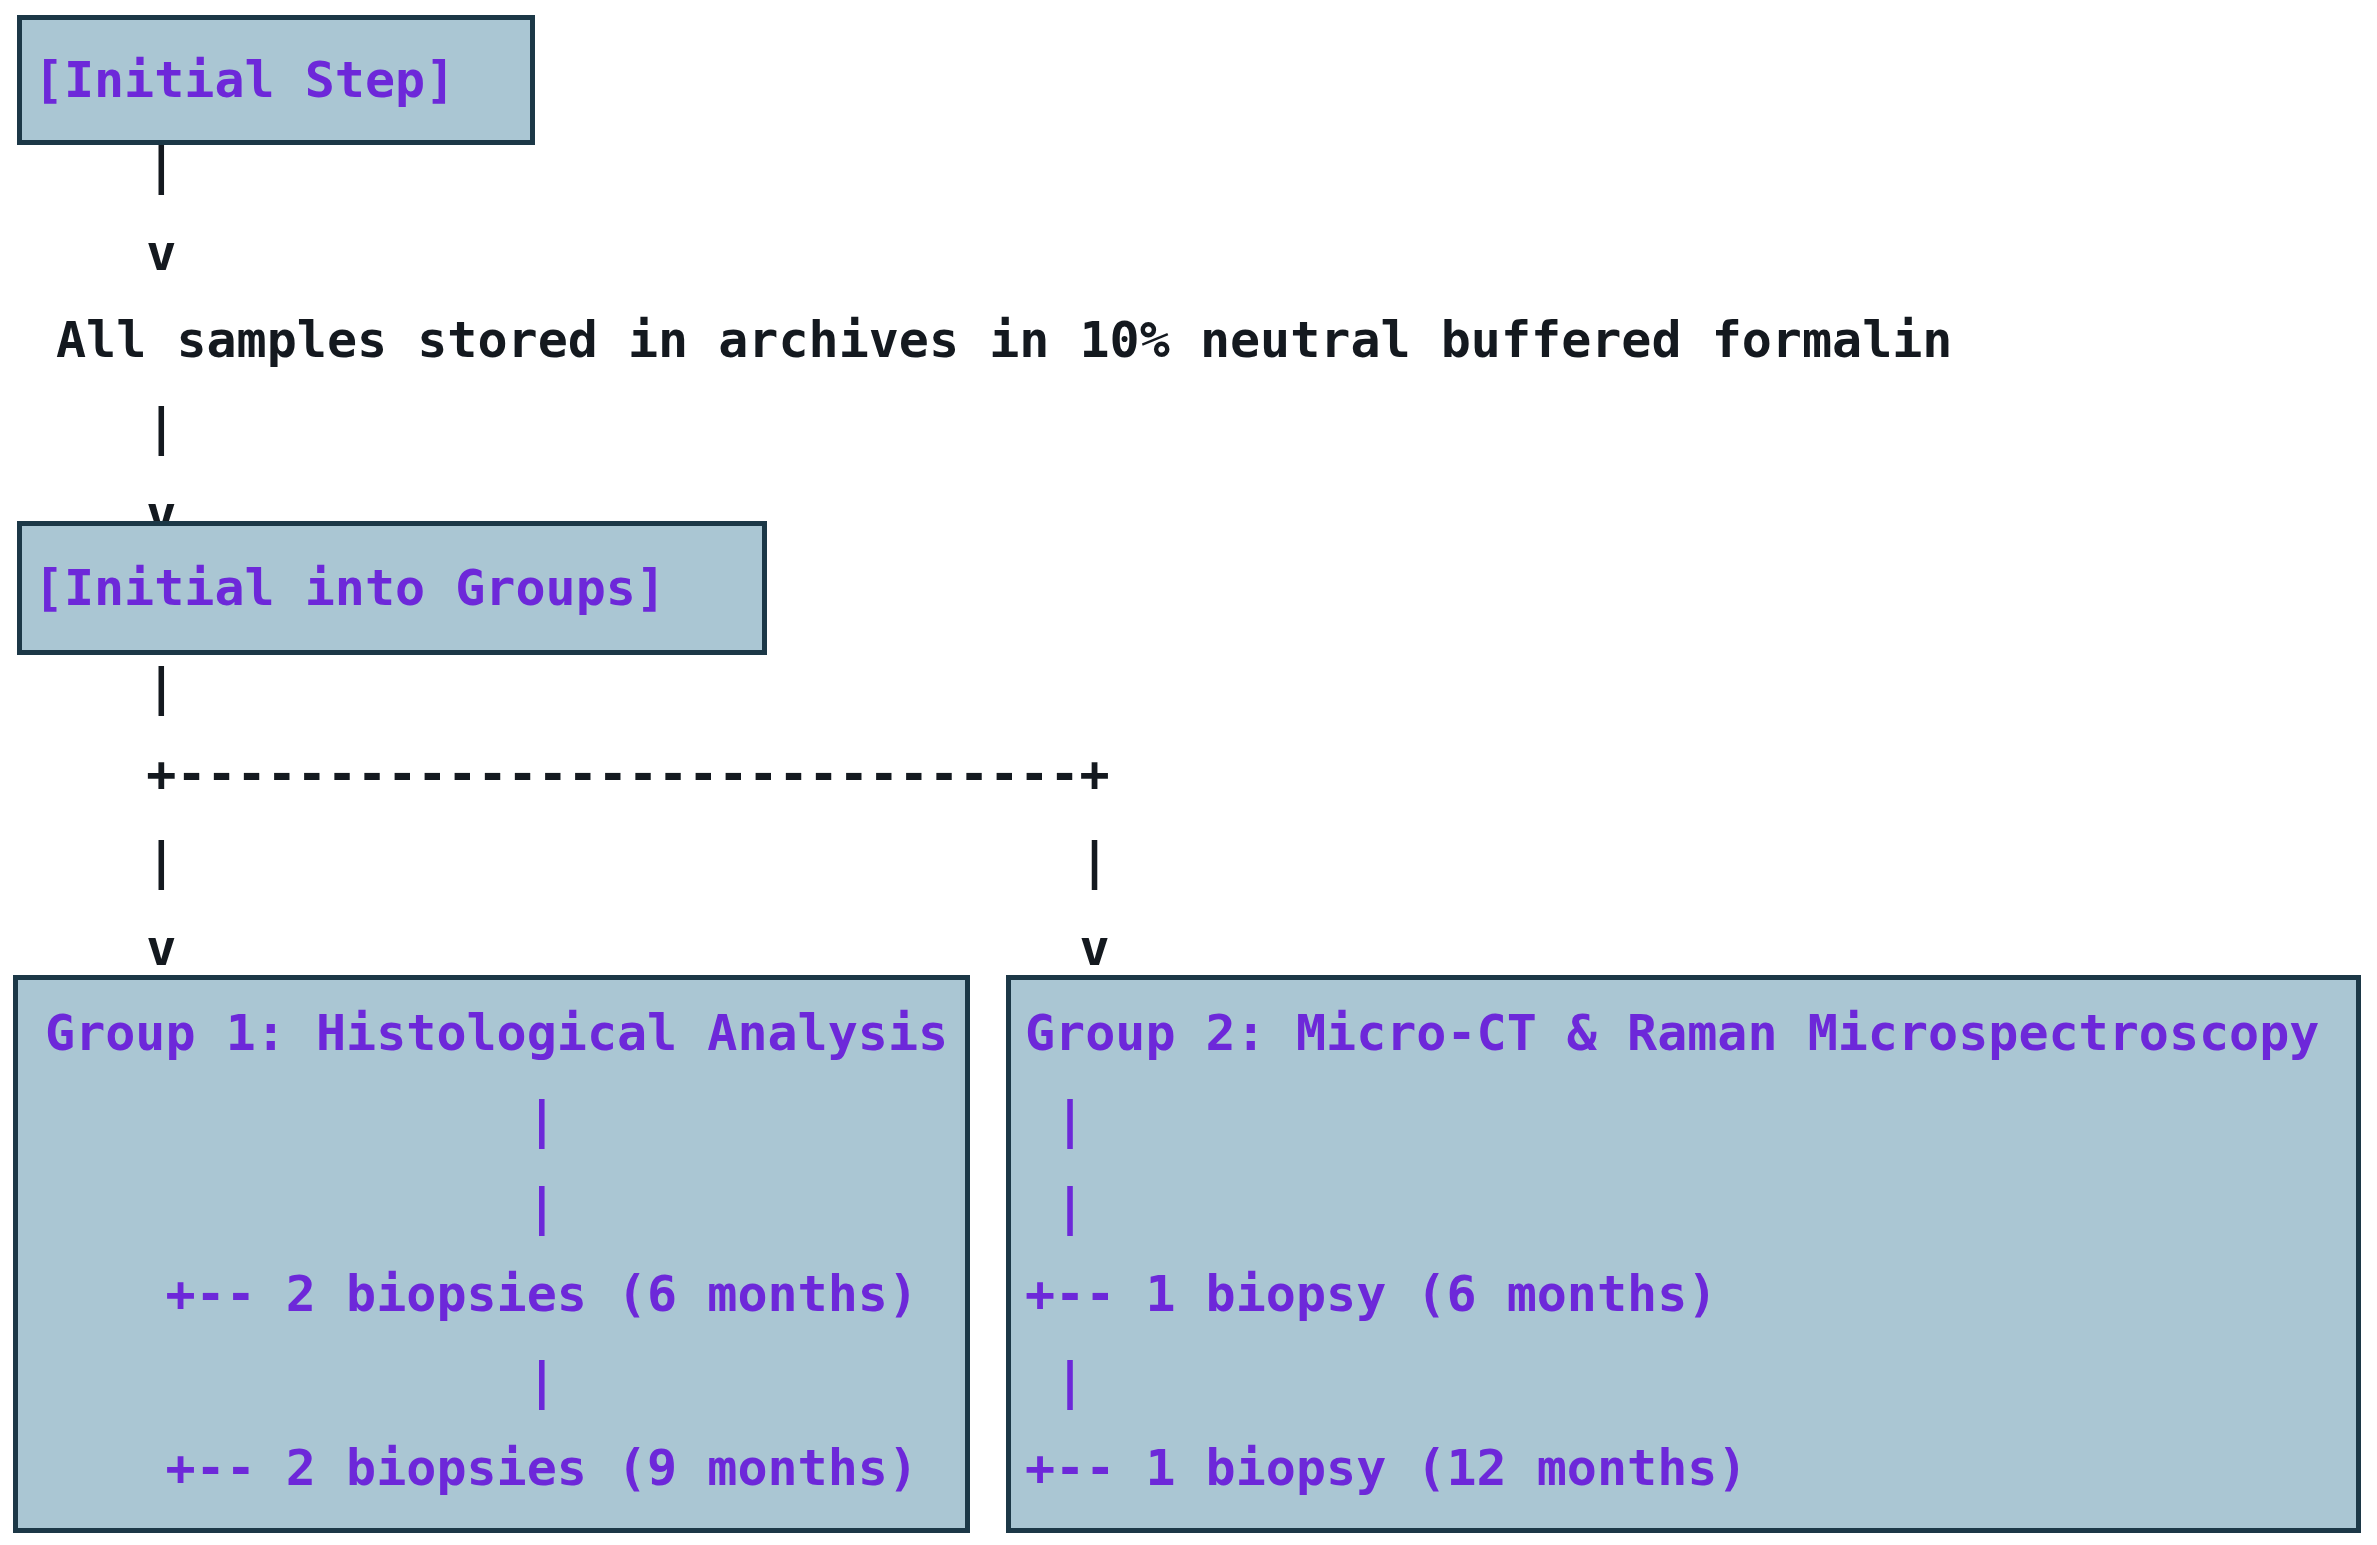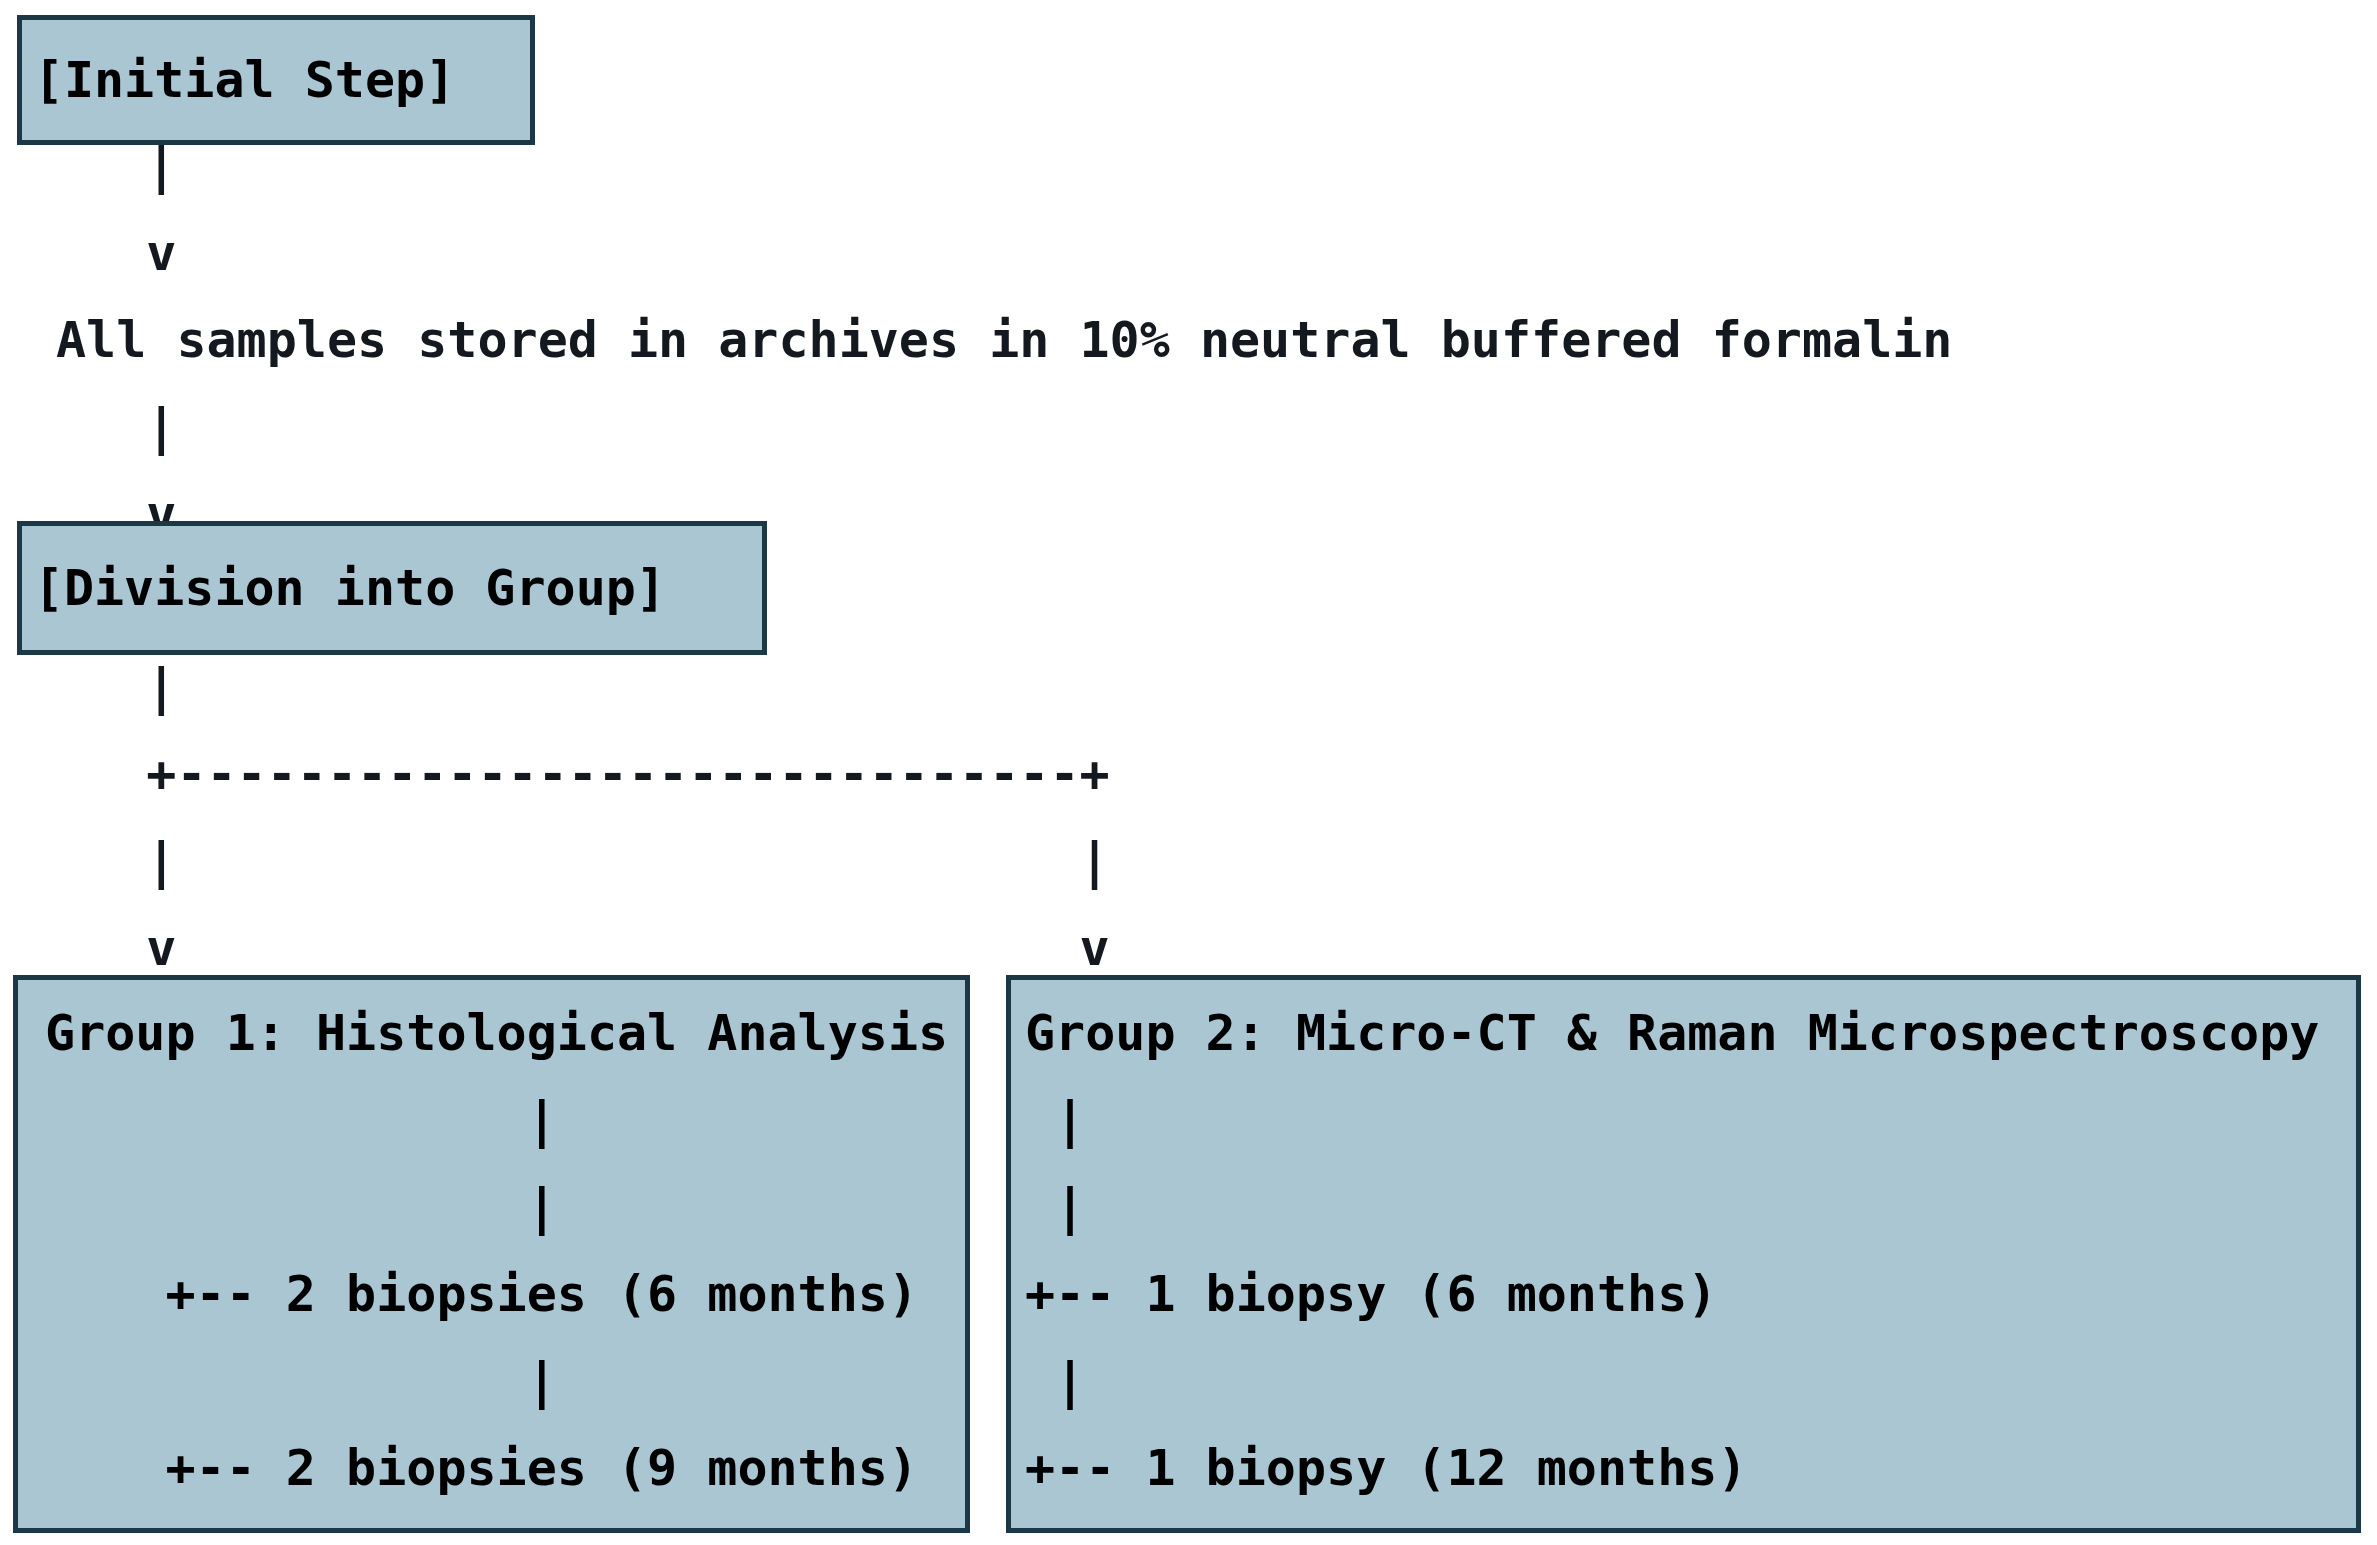--- a/index.html
+++ b/index.html
@@ -33,21 +33,21 @@
   .storage     { top: 297px; }
   .connector-b { top: 384px; }
   .branch      { top: 644px; }
 
   
   .node {
     position: absolute;
     background: #aac6d3;
     border: 5.9px solid #1c3847;
   }
-  .node pre { color: #000000; }
+  .node pre { color: #6d28d9; }
 
   .box-a {
     left: 17px; top: 15px;
     width: 518px; height: 130px;
     display: flex; align-items: center;
   }
   .box-a pre { padding-left: 11.8px; }
 
   .box-b {
     left: 17px; top: 521px;
@@ -79,21 +79,21 @@
 
   <pre class="free connector-a">   |
    v</pre>
 
   <pre class="free storage">All samples stored in archives in 10% neutral buffered formalin</pre>
 
   <pre class="free connector-b">   |
    v</pre>
 
   <div class="node box-b">
-    <pre>[Division into Group]</pre>
+    <pre>[Initial into Groups]</pre>
   </div>
 
   <pre class="free branch">   |
    +------------------------------+
    |                              |
    v                              v</pre>
 
   <div class="node group1">
     <pre>Group 1: Histological Analysis
    |

